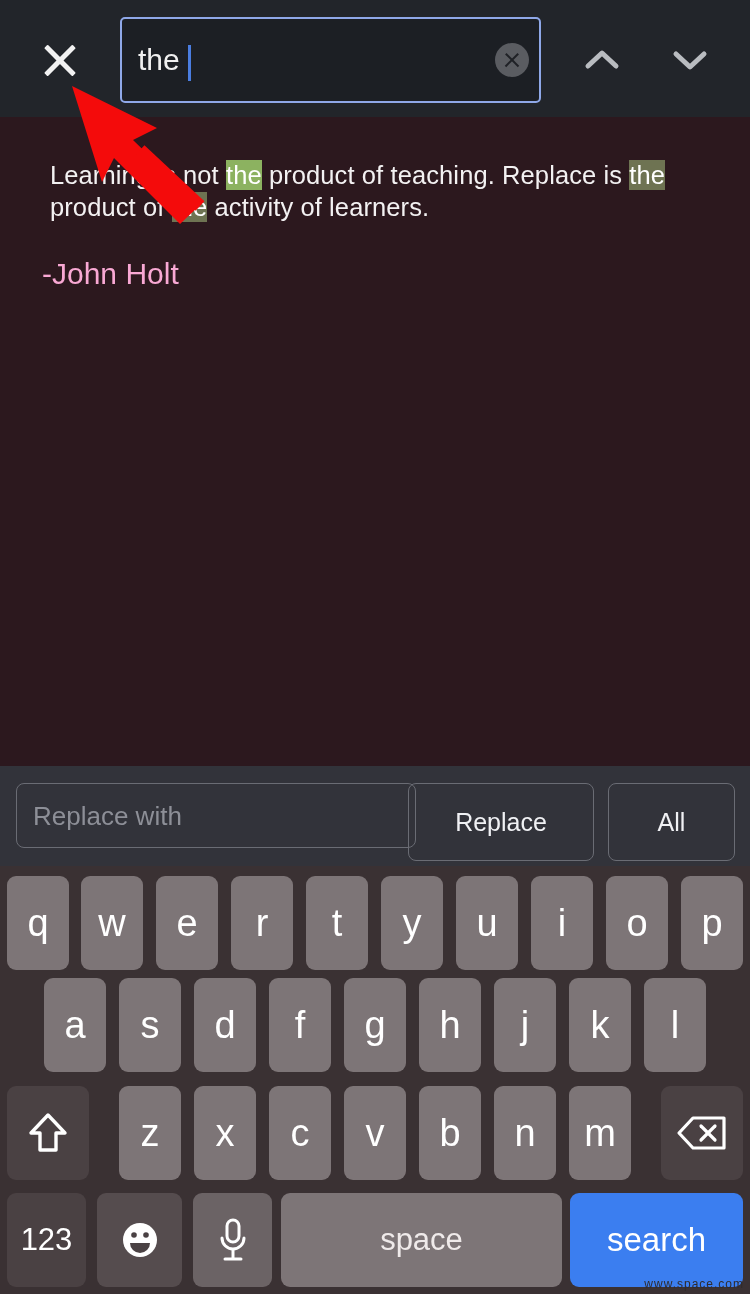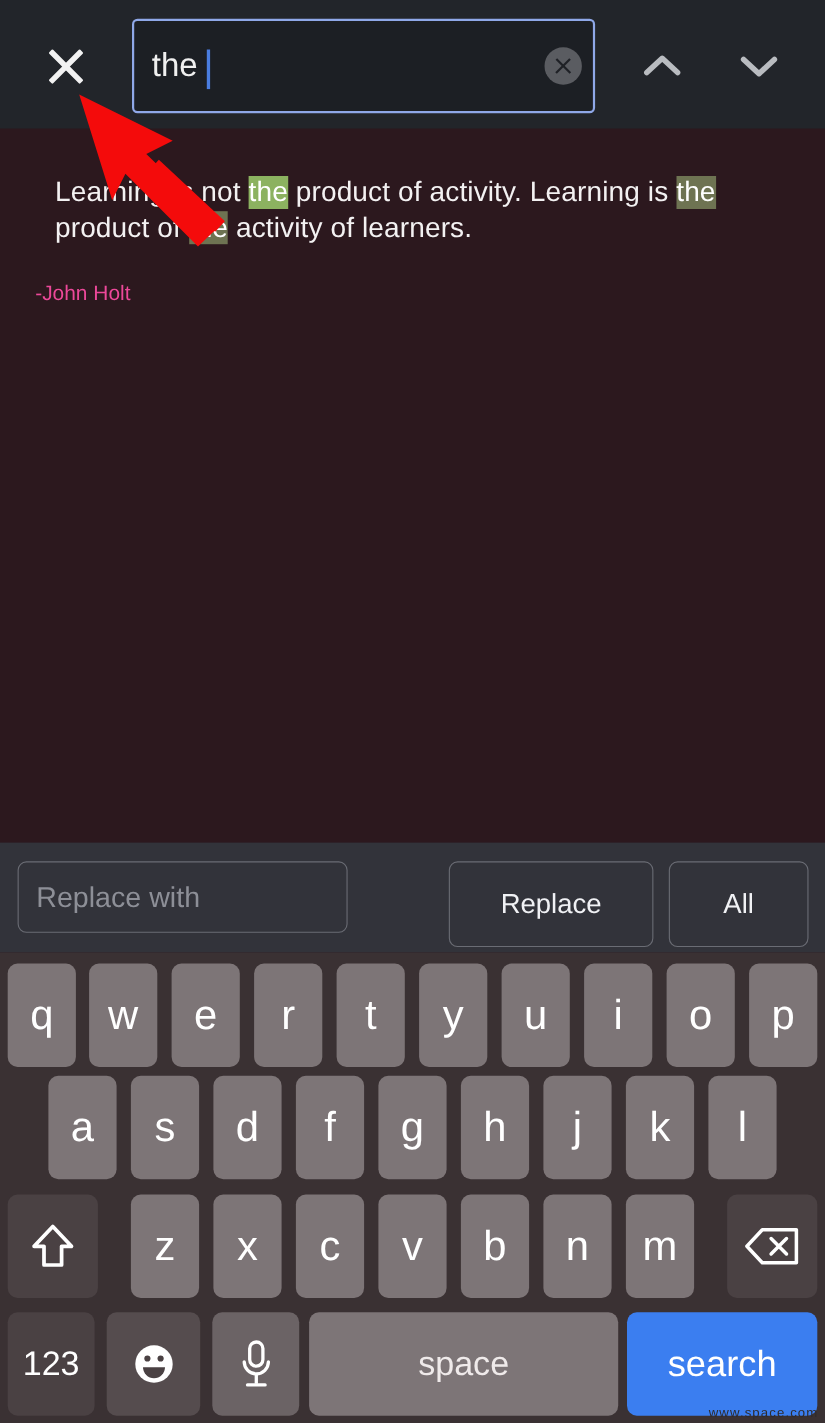--- a/index.html
+++ b/index.html
@@ -135,24 +135,24 @@
     color: #ffffff;
     padding: 1px 0;
   }
   .hl-match {
     background: #6e7352;
     color: #ffffff;
     padding: 1px 0;
   }
   .author {
     position: absolute;
-    left: 32px;
+    left: 42px;
     top: 140px;
-    font-size: 19px;
-    color: #ec4899;
+    font-size: 30px;
+    color: #f9a8d4;
   }
 
   
   .arrow-annot {
     position: absolute;
     left: 0;
     top: 0;
     width: 750px;
     height: 1294px;
     pointer-events: none;
@@ -163,21 +163,21 @@
     position: absolute;
     left: 0; top: 766px;
     width: 750px;
     height: 100px;
     background: #32333a;
   }
   .replace-input {
     position: absolute;
     left: 16px;
     top: 17px;
-    width: 300px;
+    width: 400px;
     height: 65px;
     box-sizing: border-box;
     border: 1.5px solid #6a6c74;
     border-radius: 8px;
     background: transparent;
     cursor: text;
   }
   .replace-ph {
     position: absolute;
     left: 16px;
@@ -280,21 +280,21 @@
     </div>
 
     <div class="nav-chev down">
       <svg width="54" height="40" viewBox="0 0 54 40" aria-hidden="true">
         <polyline points="13,14 27,27 41,14" fill="none" stroke="#b9bcc0" stroke-width="5" stroke-linecap="round" stroke-linejoin="round"></polyline>
       </svg>
     </div>
   </div>
 
   <div class="content">
-    <div class="quote"><span>Learning is not </span><span class="hl-active">the</span><span> product of activity. Learning is </span><span class="hl-match">the</span><span> product of </span><span class="hl-match">the</span><span> activity of learners.</span></div>
+    <div class="quote"><span>Learning is not </span><span class="hl-active">the</span><span> product of teaching. Replace is </span><span class="hl-match">the</span><span> product of </span><span class="hl-match">the</span><span> activity of learners.</span></div>
     <div class="author">-John Holt</div>
   </div>
 
   <svg class="arrow-annot" viewBox="0 0 750 1294" aria-hidden="true">
     <g>
       <polygon points="72,86 157,128 133,140 200,205 180,224 114,158 102,182" fill="#f40b0b"></polygon>
       <line x1="140" y1="150" x2="200" y2="206" stroke="#f40b0b" stroke-width="13" stroke-linecap="butt"></line>
     </g>
   </svg>
 

